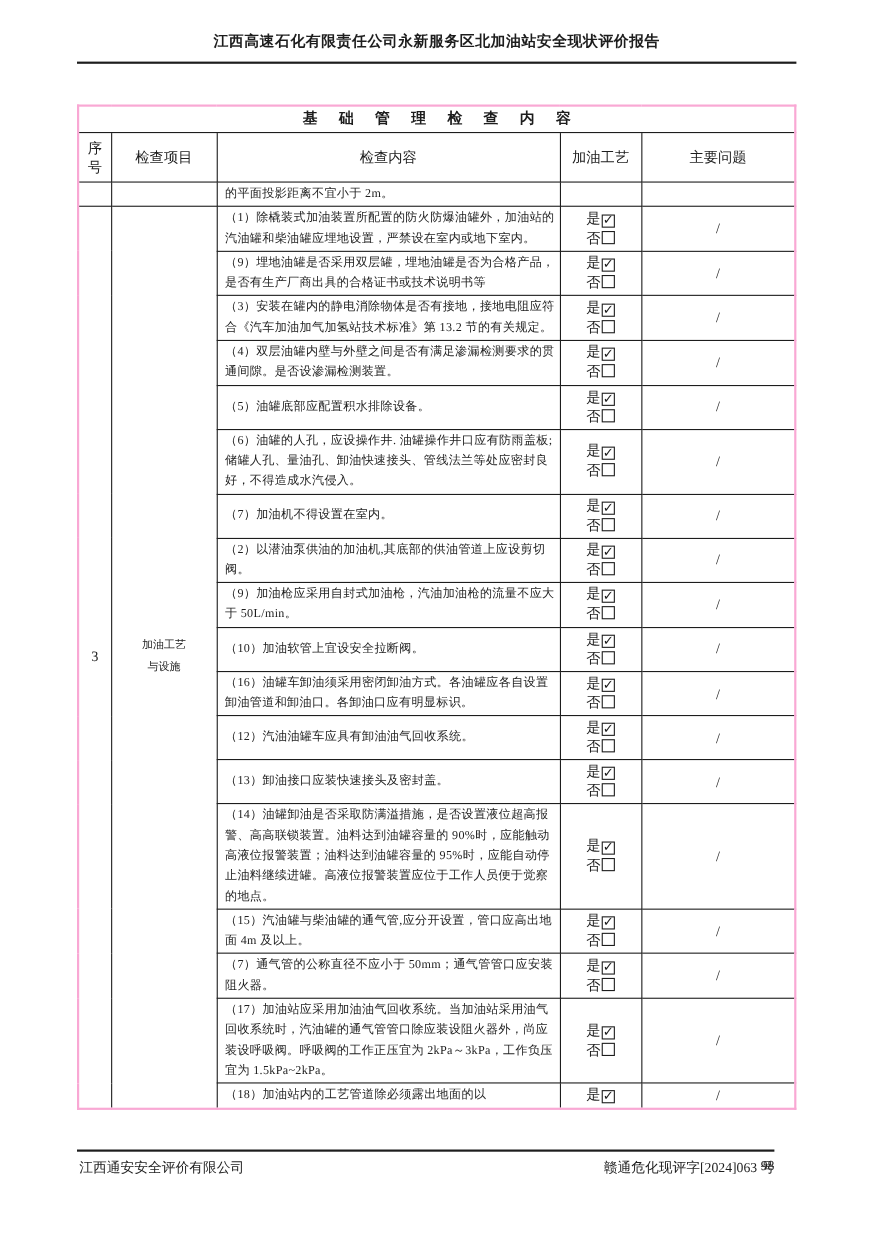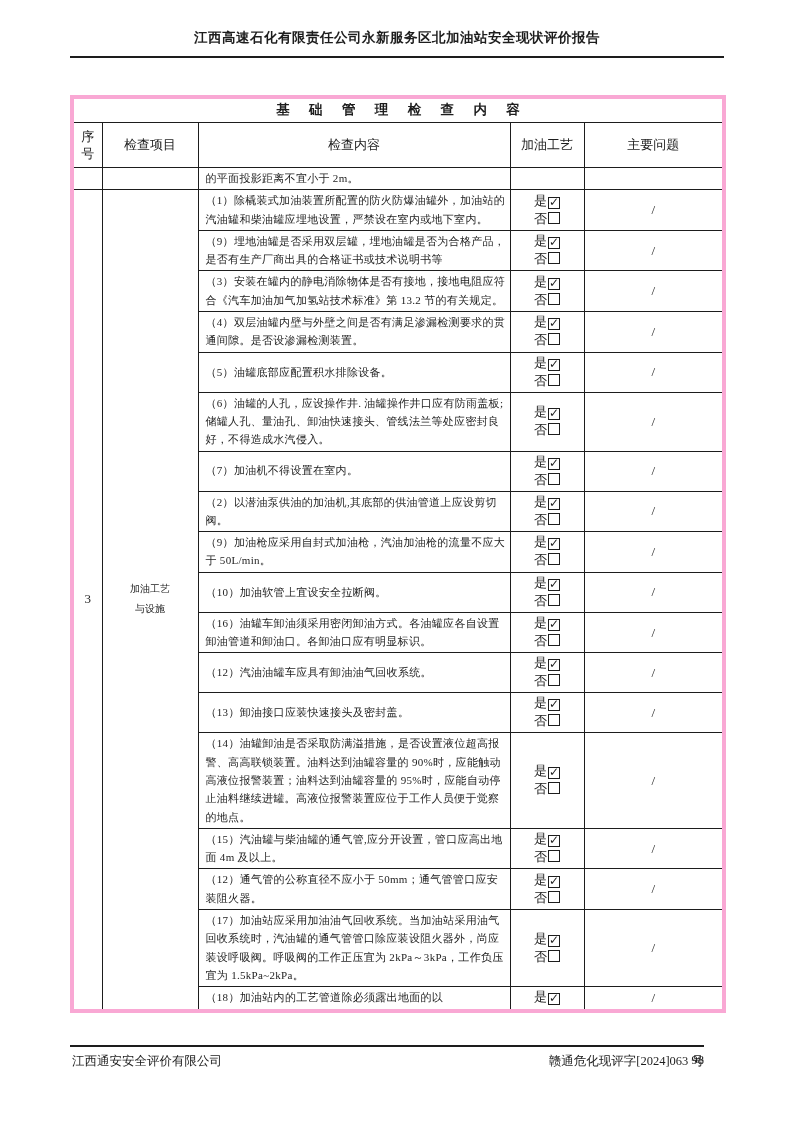--- a/index.html
+++ b/index.html
@@ -20,21 +20,21 @@
     letter-spacing:0.5px;
     padding-bottom:9px;
     border-bottom:2px solid #1d1d1d;
   }
   table.check-table {
     position:absolute;
     top:95px; left:70px;
     width:652px;
     border-collapse:collapse;
     table-layout:fixed;
-    border:4px solid #f9a8d4;
+    border:2px solid #f9a8d4;
     padding-left:23px;
   }
   .check-table td, .check-table th {
     border:1px solid #1d1d1d;
     vertical-align:middle;
     font-weight:normal;
     overflow:hidden;
   }
   .title-row th {
     font-weight:bold;
@@ -255,21 +255,21 @@
       </tr>
       <tr>
         <td class="content-cell">（15）汽油罐与柴油罐的通气管,应分开设置，管口应高出地面 4m 及以上。</td>
         <td class="result-cell">
           <div class="result-line"><span>是</span><span class="cb checked">✓</span></div>
           <div class="result-line"><span>否</span><span class="cb"></span></div>
         </td>
         <td class="problem-cell">/</td>
       </tr>
       <tr>
-        <td class="content-cell">（12）通气管的公称直径不应小于 50mm；通气管管口应安装阻火器。</td>
+        <td class="content-cell">（7）通气管的公称直径不应小于 50mm；通气管管口应安装阻火器。</td>
         <td class="result-cell">
           <div class="result-line"><span>是</span><span class="cb checked">✓</span></div>
           <div class="result-line"><span>否</span><span class="cb"></span></div>
         </td>
         <td class="problem-cell">/</td>
       </tr>
       <tr>
         <td class="content-cell">（17）加油站应采用加油油气回收系统。当加油站采用油气回收系统时，汽油罐的通气管管口除应装设阻火器外，尚应装设呼吸阀。呼吸阀的工作正压宜为 2kPa～3kPa，工作负压宜为 1.5kPa~2kPa。</td>
         <td class="result-cell">
           <div class="result-line"><span>是</span><span class="cb checked">✓</span></div>

